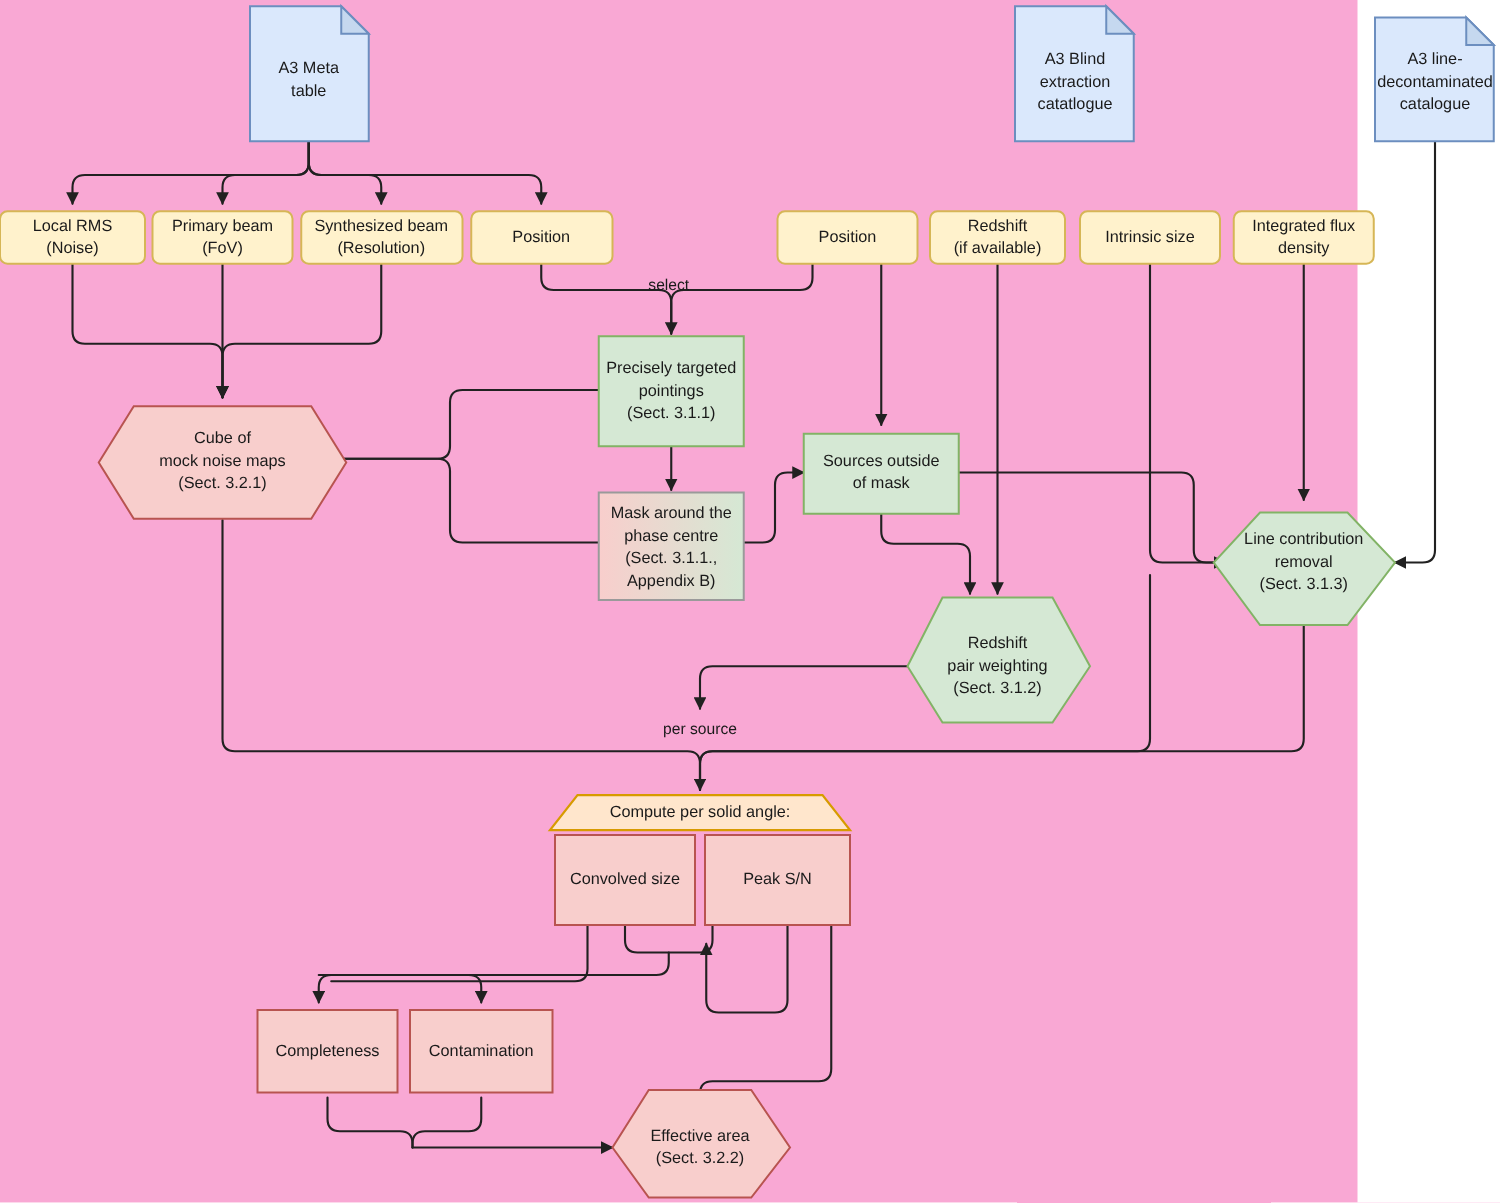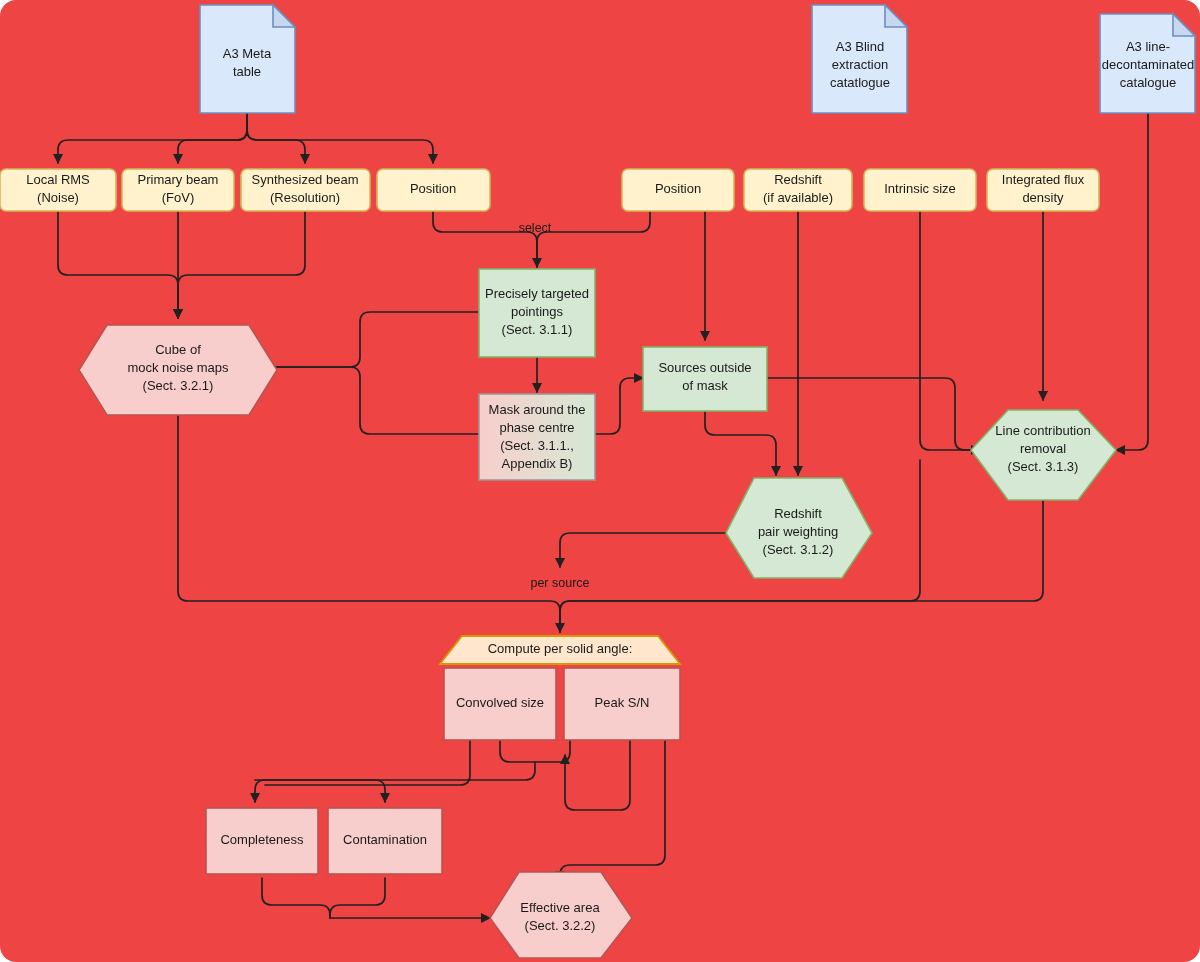--- a/index.html
+++ b/index.html
@@ -2,25 +2,24 @@
 <html><head>
 <meta charset="utf-8">
 <style>
   html, body {
     margin: 0;
     padding: 0;
     background: #ffffff;
   }
   #diagram-root {
     position: relative;
-    width: 1200px;
+    width: 1086px;
     height: 962px;
-    background: #ef4444;
+    background: #f9a8d4;
     font-family: "Liberation Sans", sans-serif;
-    border-radius: 16px;
   }
   svg#flow {
     display: block;
     width: 1200px;
     height: 962px;
   }
   .node-text {
     font-family: "Liberation Sans", sans-serif;
     font-size: 13px;
     fill: #1a1a1a;

